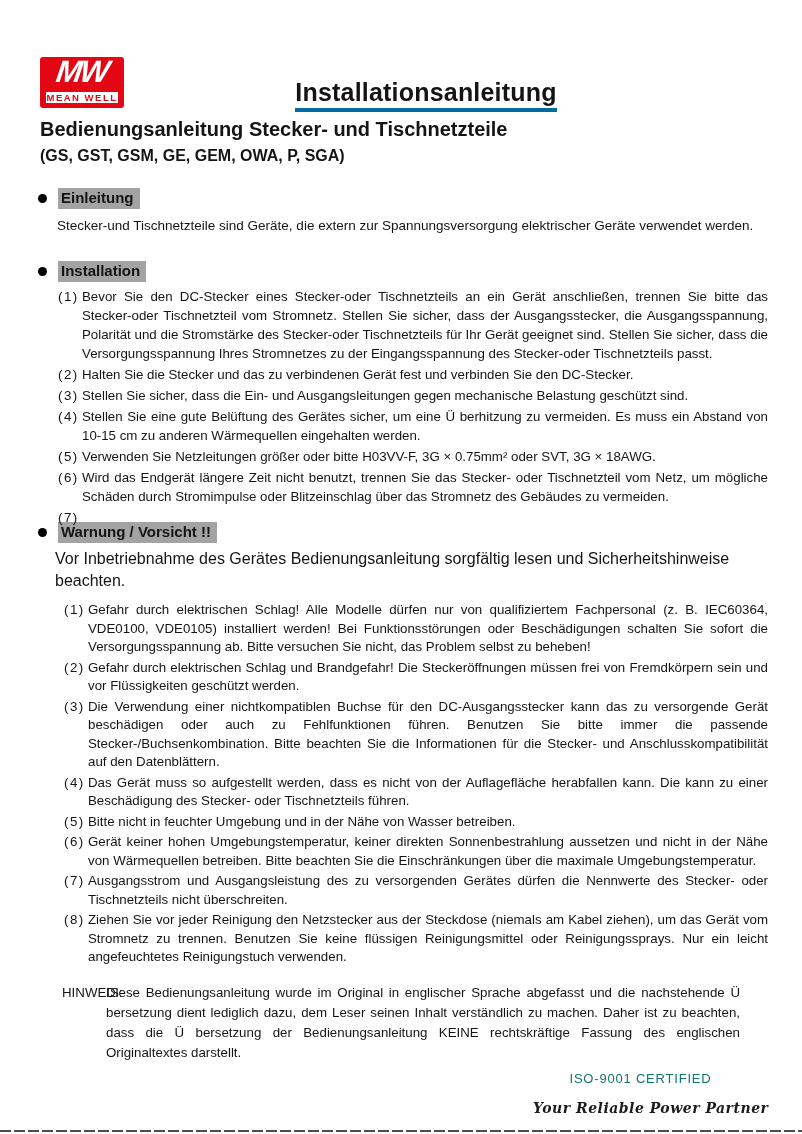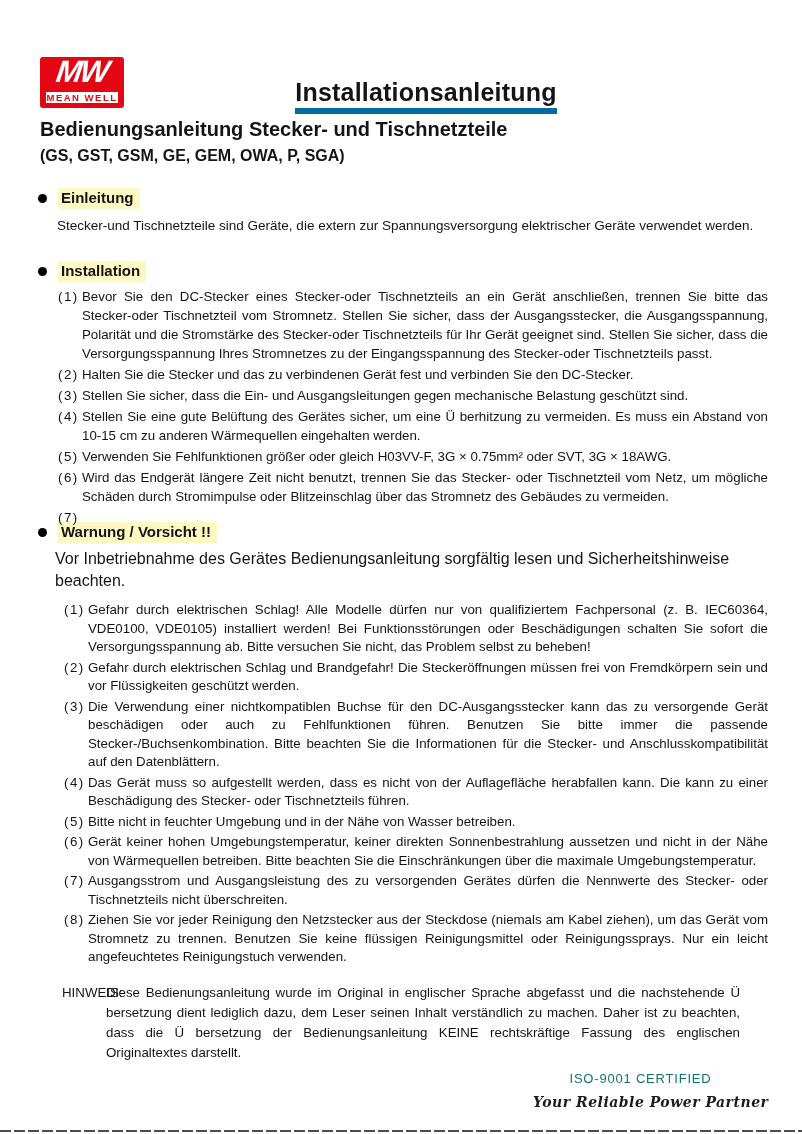--- a/index.html
+++ b/index.html
@@ -28,29 +28,29 @@
   .logo-strip span {
     color:#e30613; font-weight:bold; font-size:9.5px; letter-spacing:1.5px;
     white-space:nowrap;
   }
   .title-wrap {
     position:absolute; top:78px; left:0; width:100%;
     text-align:center; padding-left:50px;
   }
   .title {
     display:inline-block; font-size:25px; font-weight:bold;
-    border-bottom:6px solid #0369a1; padding-bottom:1px; letter-spacing:0.2px;
+    border-bottom:4px solid #0369a1; padding-bottom:1px; letter-spacing:0.2px;
   }
   .subtitle1 { position:absolute; left:40px; top:118px; font-size:20px; font-weight:bold; }
   .subtitle2 { position:absolute; left:40px; top:147px; font-size:16px; font-weight:bold; }
   
   .sec-head { display:flex; align-items:center; margin-left:38px; }
   .bullet { width:9px; height:9px; background:#000; border-radius:50%; flex:none; margin-right:11px; }
   .hl {
-    background:#fef9c3; font-weight:bold; font-size:15px;
+    background:#a3a3a3; font-weight:bold; font-size:15px;
     padding:1px 6px 2px 3px; line-height:18px;
   }
   .sec-einleitung { margin-top:16px; }
   .sec-installation { margin-top:24px; }
   .sec-warnung { margin-top:16px; }
   .intro {
     margin:5px 34px 0 57px; font-size:13.5px; line-height:23px; text-align:justify;
   }
   .wintro { margin:5px 34px 0 55px; font-size:16px; line-height:22px; }
   .ilist { margin:5px 34px 0 58px; }
@@ -64,21 +64,21 @@
   
   .hinweis {
     position:relative; margin:16px 62px 0 62px; padding-left:44px;
     font-size:13.3px; line-height:20px; text-align:justify;
   }
   .hinweis .label { position:absolute; left:0; top:0; }
   
   .footer { margin:8px 54px 0 auto; width:215px; text-align:center; }
   .iso { font-size:13px; letter-spacing:0.8px; color:#0f766e; }
   .slogan {
-    margin-top:8px; font-family:"DejaVu Serif", serif; font-style:italic;
+    margin-top:14px; font-family:"DejaVu Serif", serif; font-style:italic;
     font-weight:bold; font-size:14px; letter-spacing:0.5px; color:#1c1c1c;
     white-space:nowrap;
   }
   .cutline {
     position:absolute; left:0; right:0; bottom:2px; height:2px;
     background:repeating-linear-gradient(90deg, #4d4d4d 0 11px, transparent 11px 14px);
   }
 </style>
 </head>
 <body>
@@ -110,21 +110,21 @@
   <div class="sec-installation">
     <div class="sec-head">
       <span class="bullet"></span>
       <span class="hl">Installation</span>
     </div>
     <div class="ilist">
       <div class="li"><span class="num">(1)</span><span>Bevor Sie den DC-Stecker eines Stecker-oder Tischnetzteils an ein Gerät anschließen, trennen Sie bitte das Stecker-oder Tischnetzteil vom Stromnetz. Stellen Sie sicher, dass der Ausgangsstecker, die Ausgangsspannung, Polarität und die Stromstärke des Stecker-oder Tischnetzteils für Ihr Gerät geeignet sind. Stellen Sie sicher, dass die Versorgungsspannung Ihres Stromnetzes zu der Eingangsspannung des Stecker-oder Tischnetzteils passt.</span></div>
       <div class="li"><span class="num">(2)</span><span>Halten Sie die Stecker und das zu verbindenen Gerät fest und verbinden Sie den DC-Stecker.</span></div>
       <div class="li"><span class="num">(3)</span><span>Stellen Sie sicher, dass die Ein- und Ausgangsleitungen gegen mechanische Belastung geschützt sind.</span></div>
       <div class="li"><span class="num">(4)</span><span>Stellen Sie eine gute Belüftung des Gerätes sicher, um eine Ü berhitzung zu vermeiden. Es muss ein Abstand von 10-15 cm zu anderen Wärmequellen eingehalten werden.</span></div>
-      <div class="li"><span class="num">(5)</span><span>Verwenden Sie Fehlfunktionen größer oder gleich H03VV-F, 3G × 0.75mm²  oder SVT, 3G × 18AWG.</span></div>
+      <div class="li"><span class="num">(5)</span><span>Verwenden Sie Netzleitungen größer oder bitte H03VV-F, 3G × 0.75mm²  oder SVT, 3G × 18AWG.</span></div>
       <div class="li"><span class="num">(6)</span><span>Wird das Endgerät längere Zeit nicht benutzt, trennen Sie das Stecker- oder Tischnetzteil vom Netz, um mögliche Schäden durch Stromimpulse oder Blitzeinschlag über das Stromnetz des Gebäudes zu vermeiden.</span></div>
       <div class="li"><span class="num">(7)</span></div>
     </div>
   </div>
 
   <div class="sec-warnung">
     <div class="sec-head">
       <span class="bullet"></span>
       <span class="hl">Warnung / Vorsicht !!</span>
     </div>

